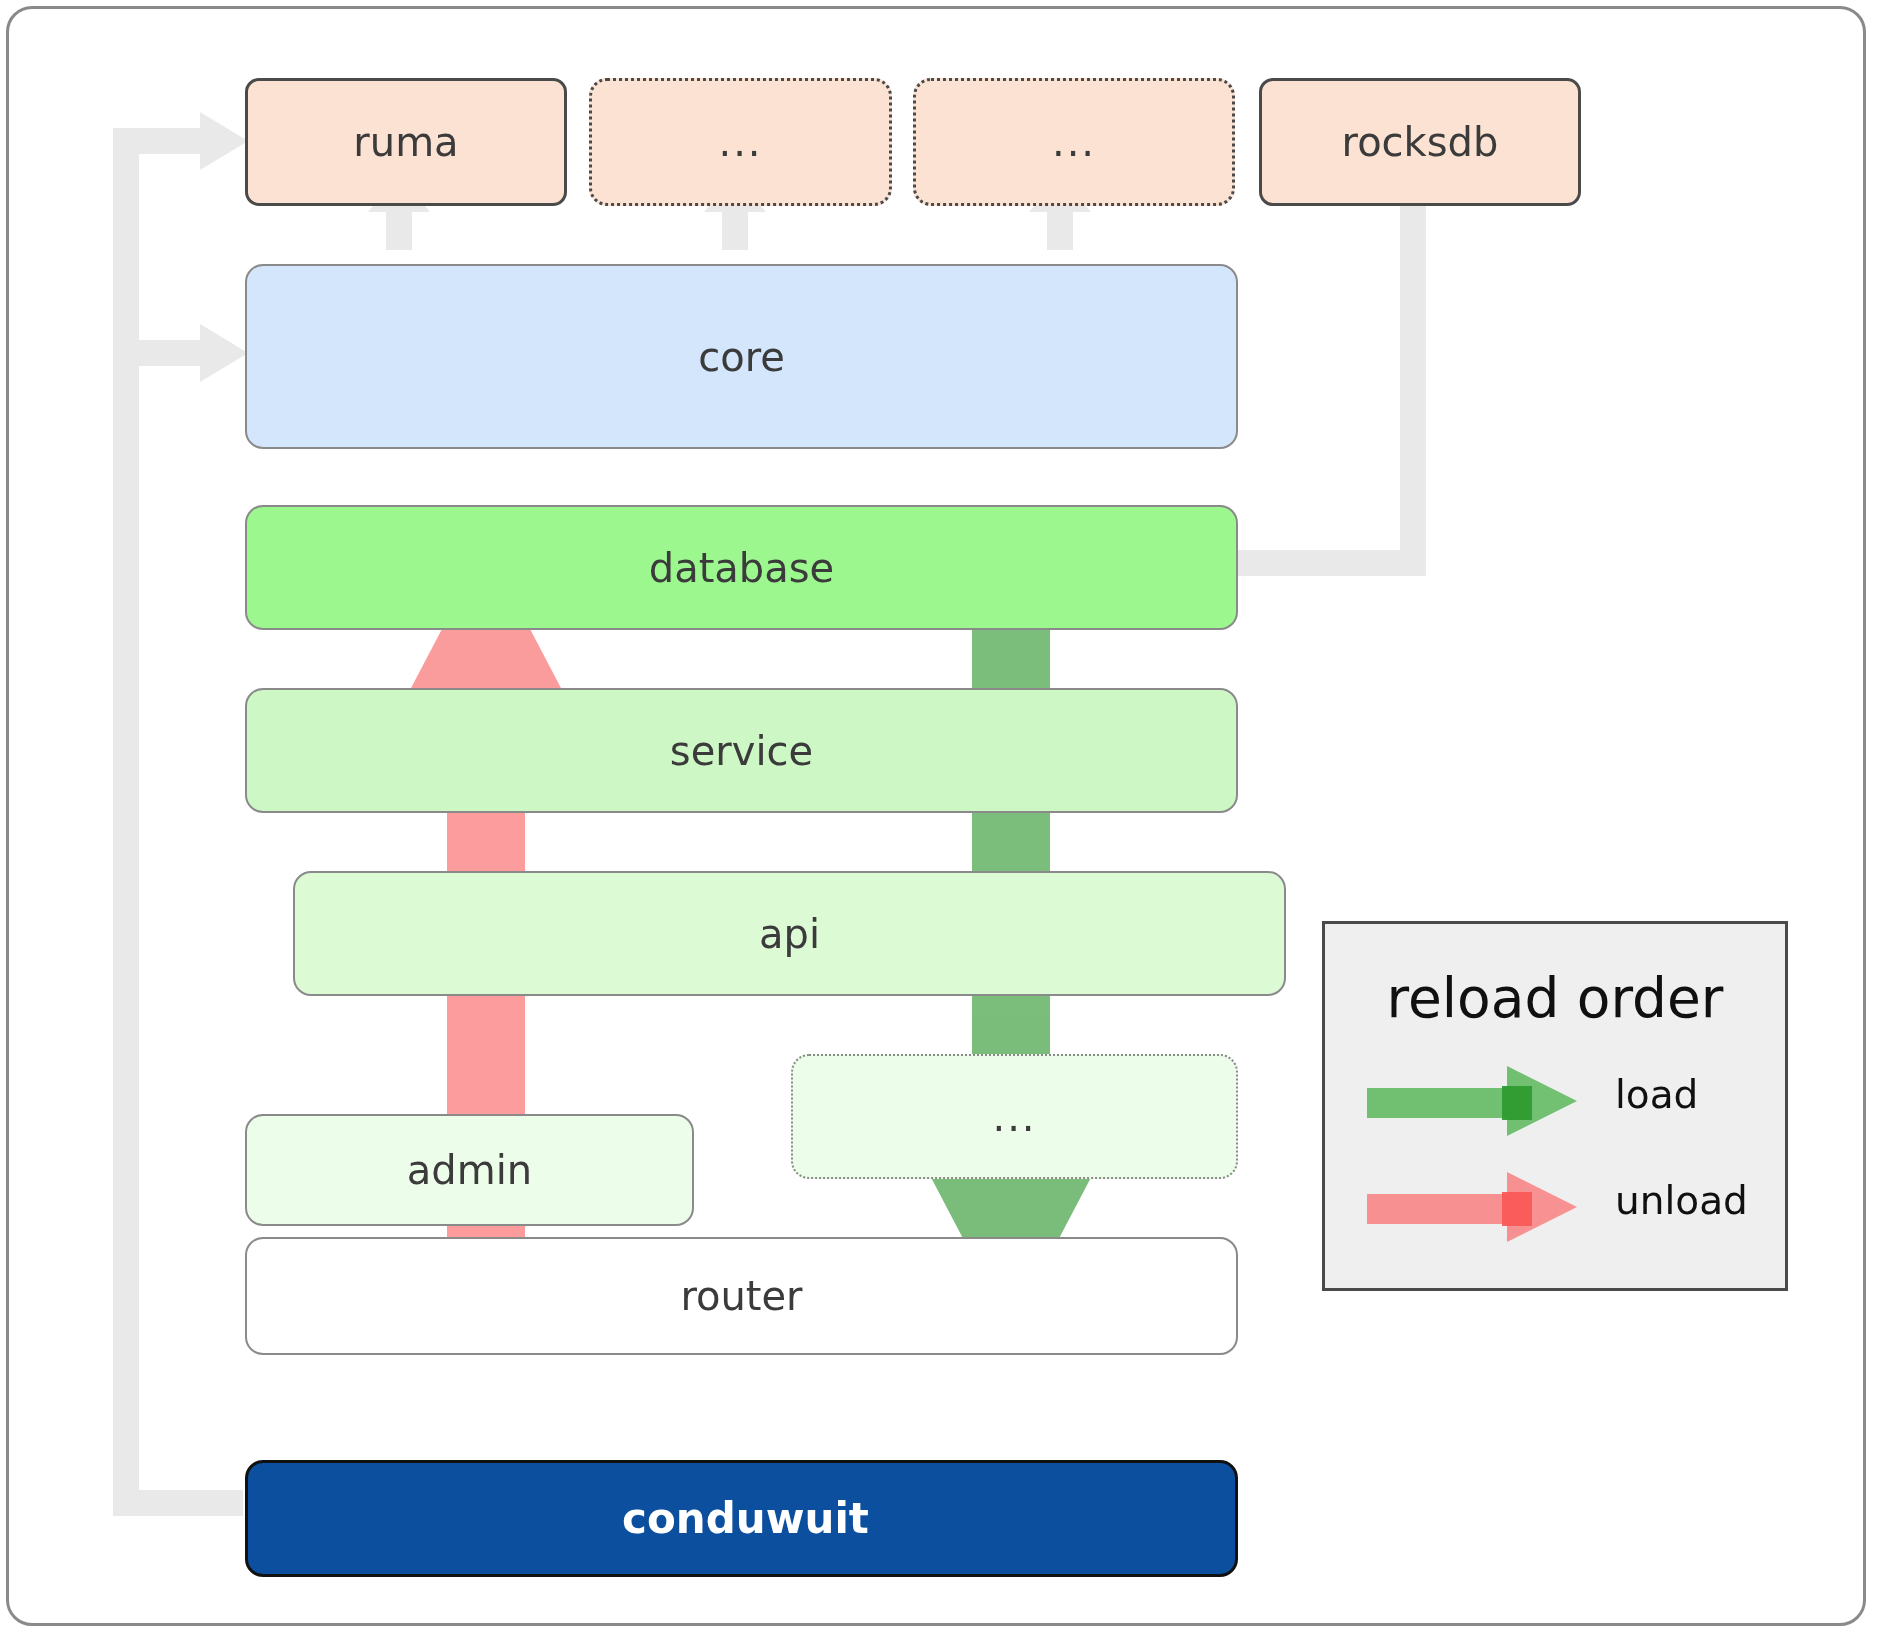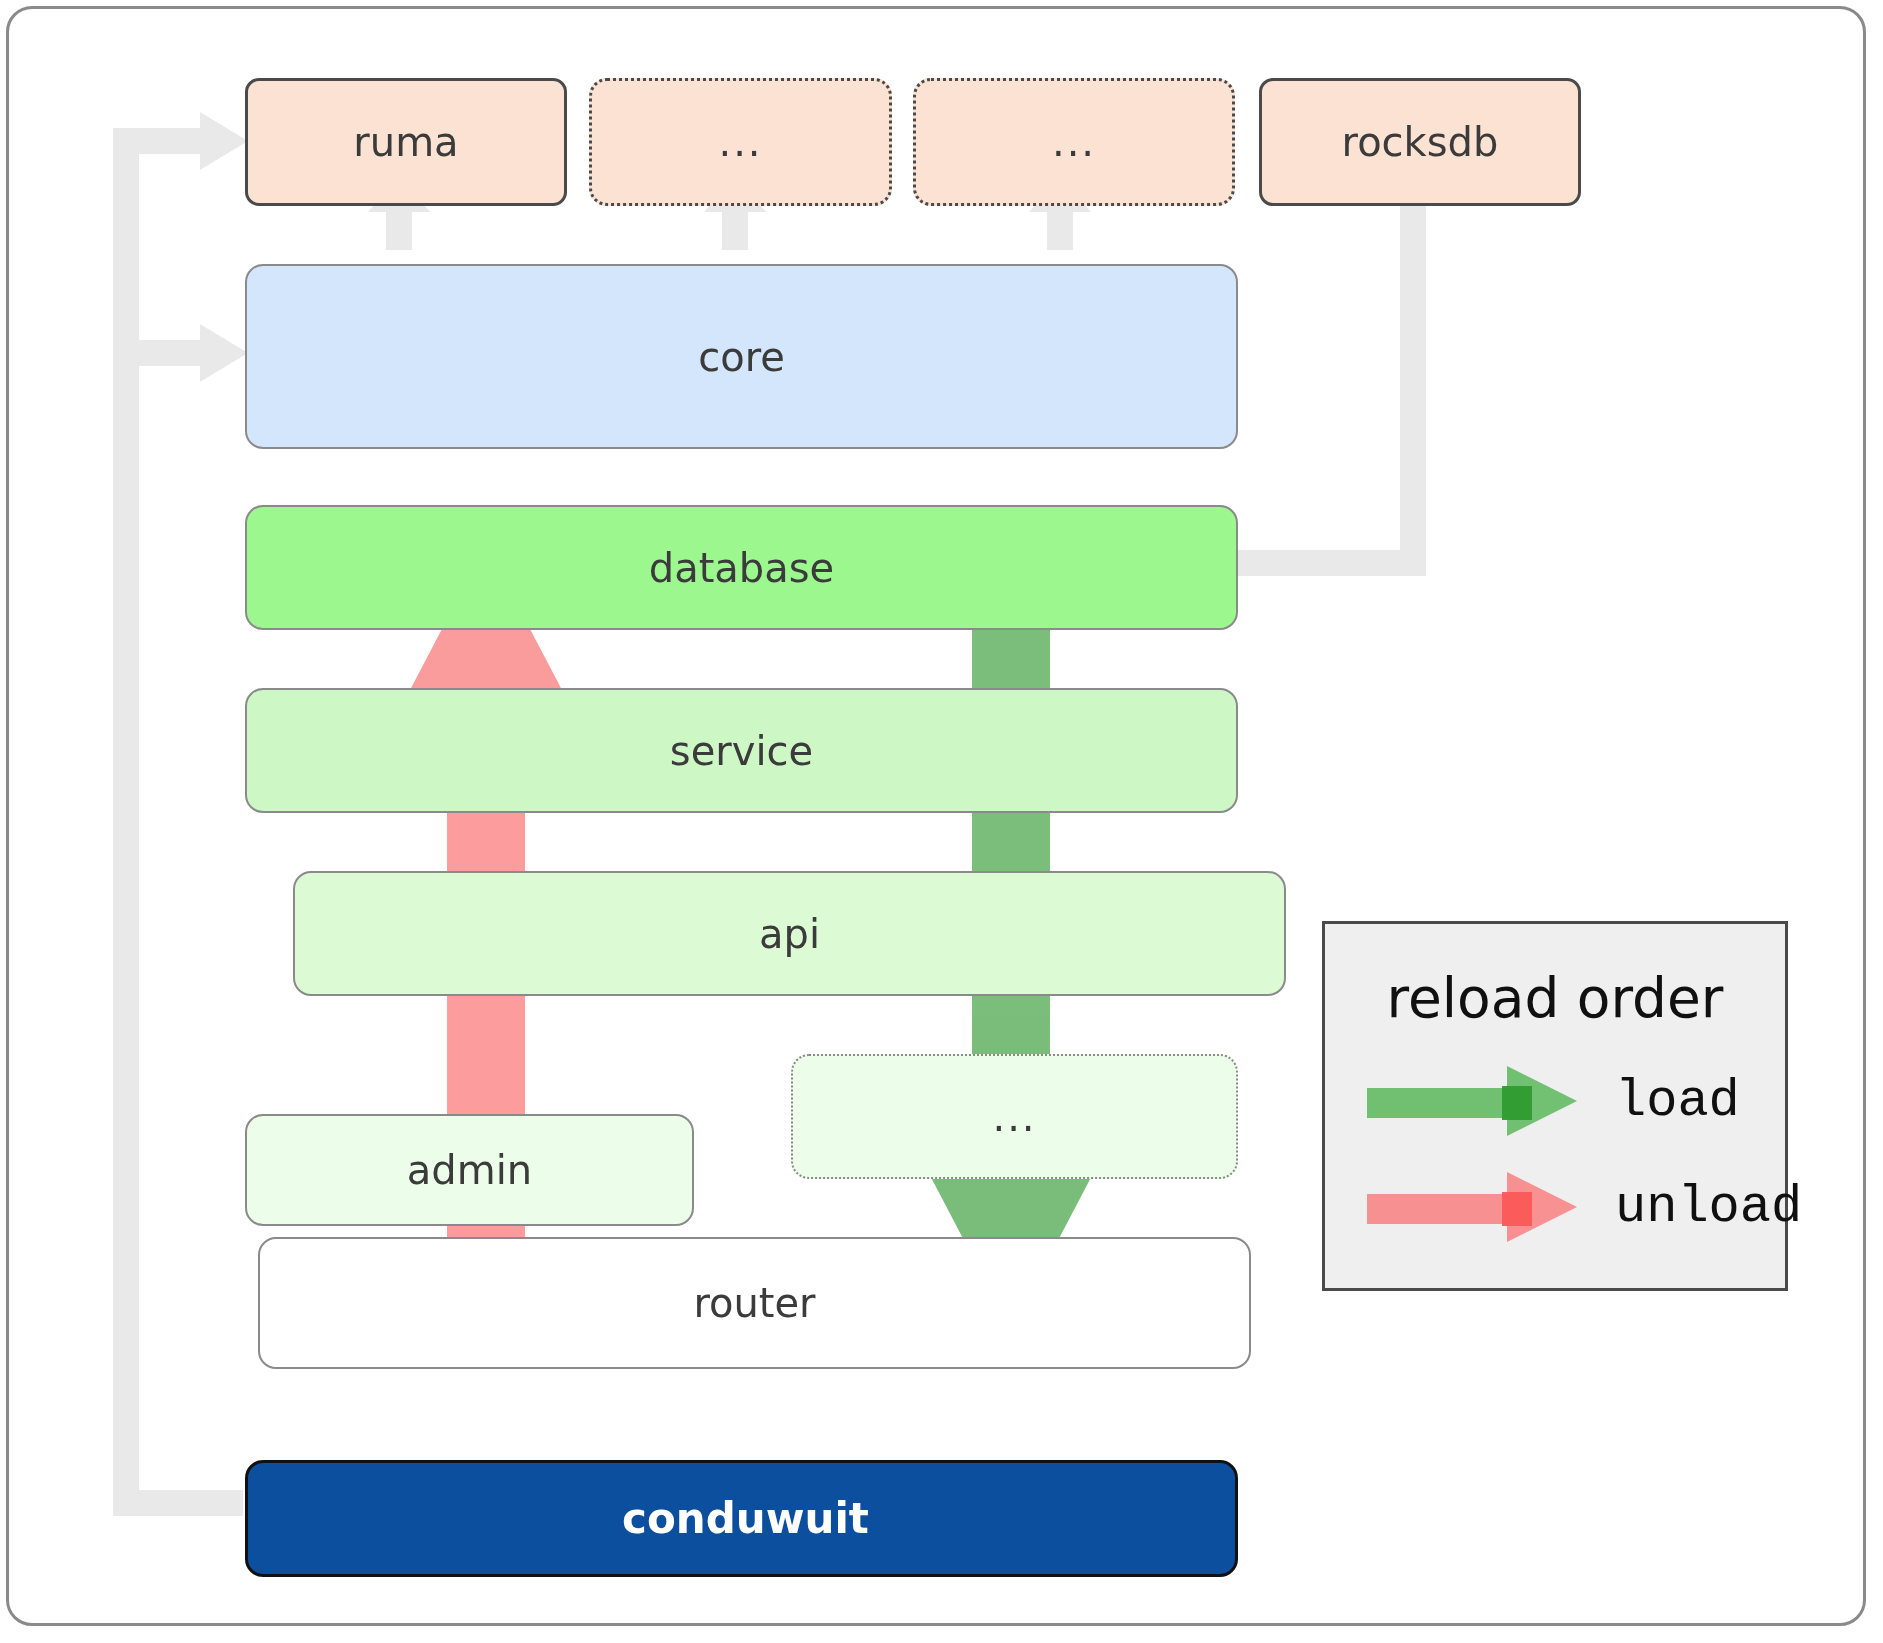--- a/index.html
+++ b/index.html
@@ -102,24 +102,23 @@
     width: 100%;
     text-align: center;
     font-size: 55px;
     color: #101010;
   }
   .legend-row { position: absolute; height: 70px; }
   .legend-row .legend-label {
     position: absolute;
     left: 290px;
     top: 6px;
-    font-size: 52px;
+    font-size: 39px;
     color: #101010;
     white-space: nowrap;
-    font-family: Liberation Mono, monospace;
   }
   .legend-arrow { position: absolute; left: 42px; top: 0; width: 240px; height: 70px; }
 </style>
 </head>
 <body>
 
 <div id="root">
   <div id="frame"></div>
 
   <div class="conn" style="left:113px; top:128px; width:26px; height:1388px;"></div>
@@ -189,21 +188,21 @@
   </div>
 
   <div class="node green-4" style="left:245px; top:1114px; width:449px; height:112px;align-items:center;">
     <span class="lbl">admin</span>
   </div>
 
   <div class="node green-4-dotted" style="left:791px; top:1054px; width:447px; height:125px;">
     <span class="lbl dots">...</span>
   </div>
 
-  <div class="node white-node" style="left:245px; top:1237px; width:993px; height:132px;margin-left:13px;">
+  <div class="node white-node" style="left:245px; top:1237px; width:993px; height:118px;">
     <span class="lbl">router</span>
   </div>
 
   <div class="node navy" style="left:245px; top:1460px; width:993px; height:117px; font-size:42px;">
     <span class="lbl">conduwuit</span>
   </div>
 
   <div id="legend">
     <div class="legend-title">reload order</div>
 

